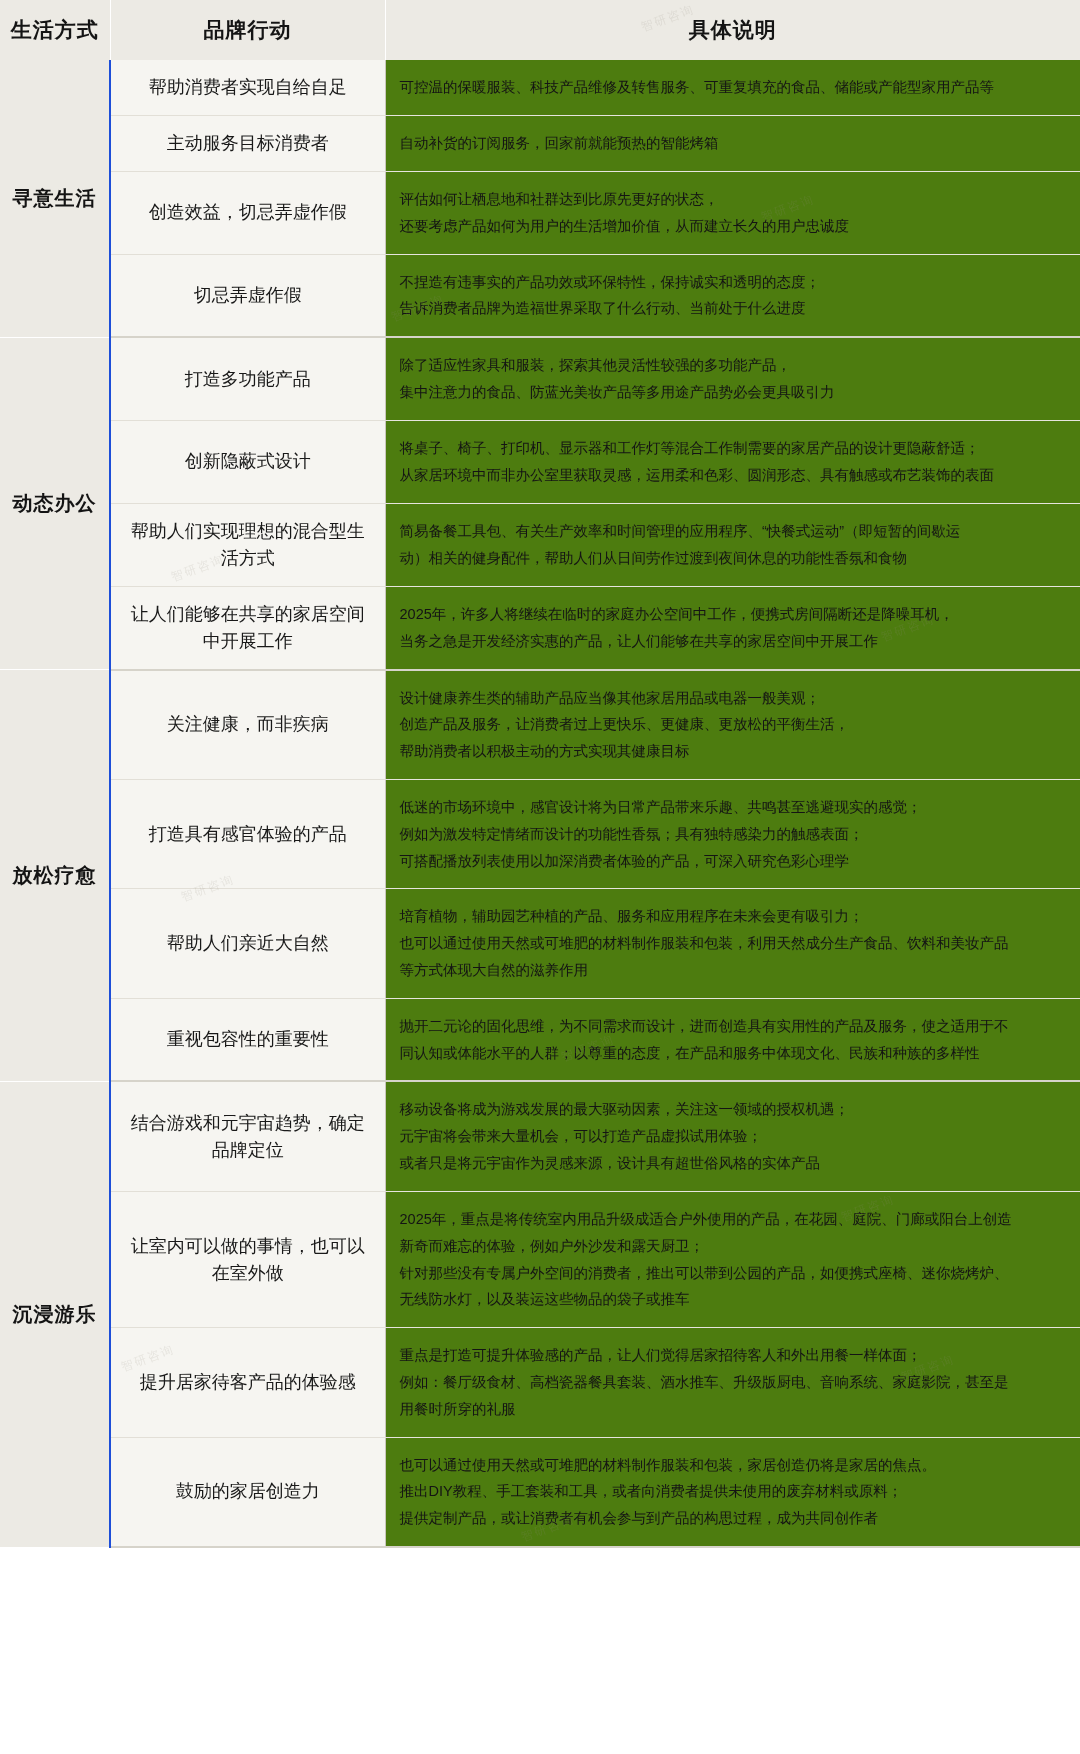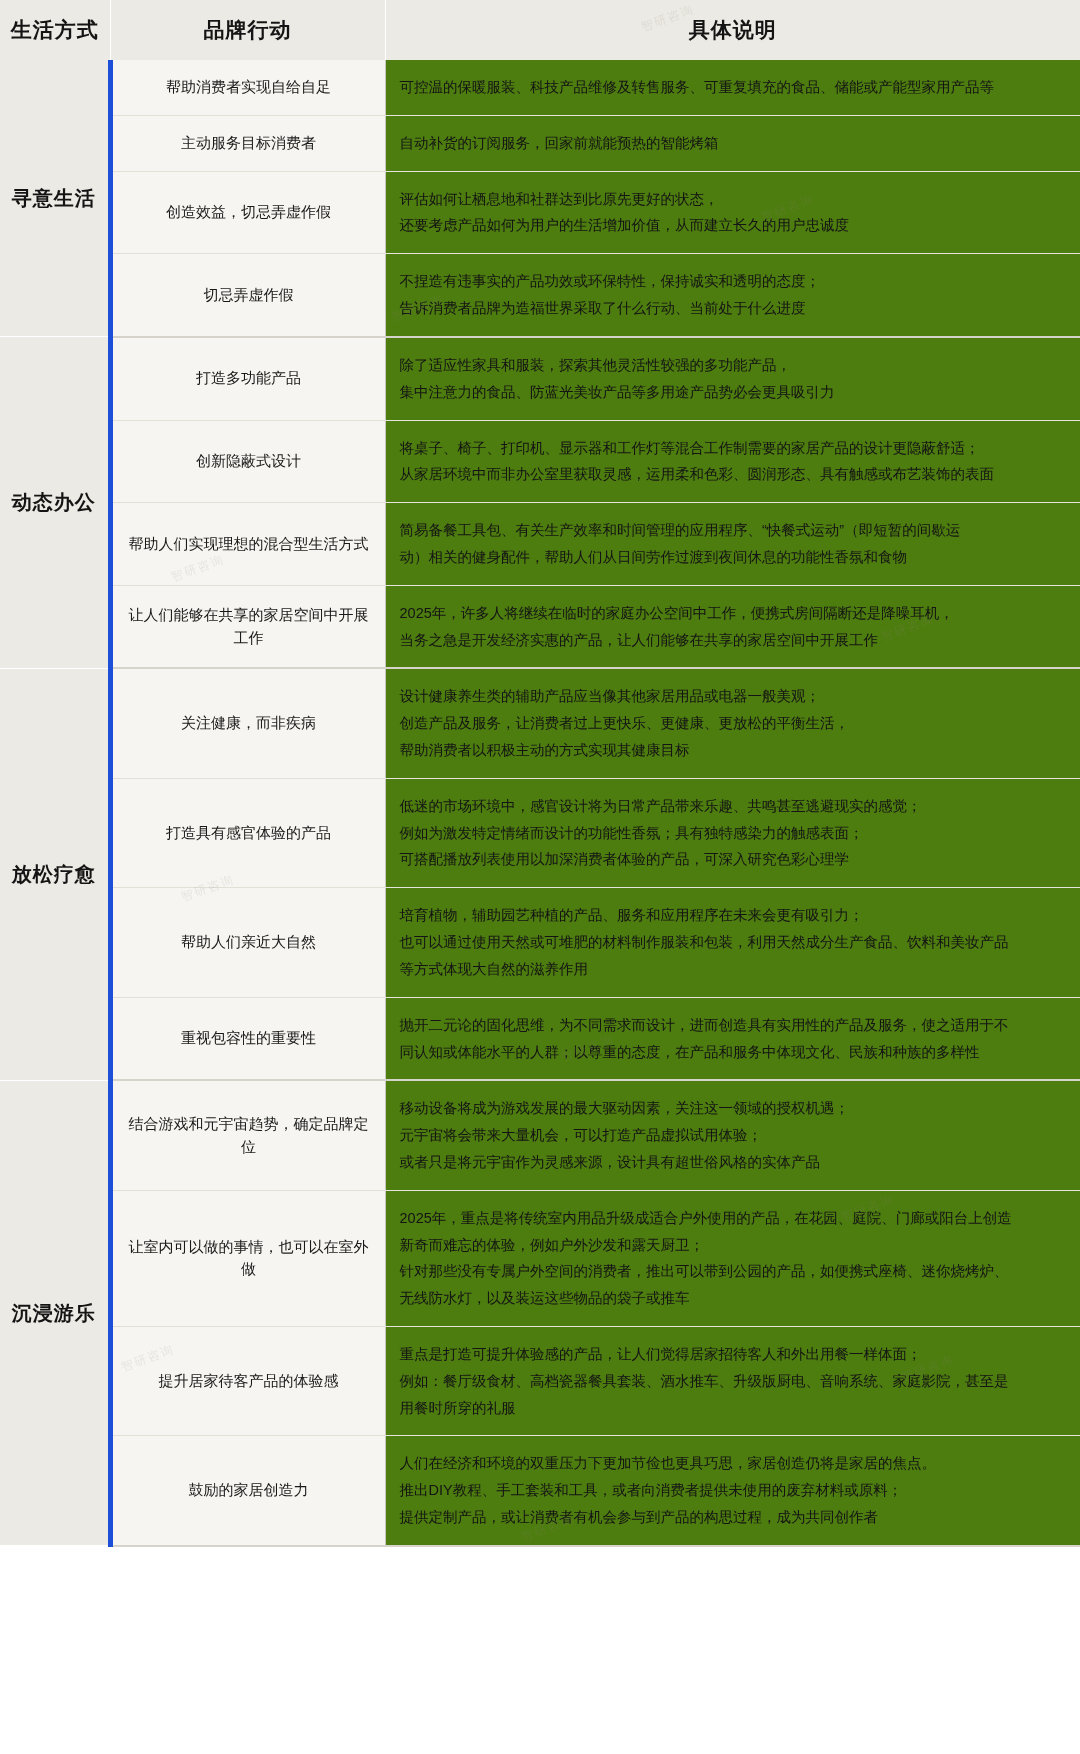--- a/index.html
+++ b/index.html
@@ -40,25 +40,25 @@
 
   td.group {
     background: #eceae4;
     font-size: 20px;
     font-weight: bold;
     color: #141414;
     text-align: center;
     vertical-align: middle;
     letter-spacing: 1px;
     border-bottom: 1px solid #ffffff;
-    border-right: 5px solid #1d4ed8;
+    border-right: 2px solid #1d4ed8;
   }
   td.action {
     background: #f6f5f1;
-    font-size: 15px;
+    font-size: 18px;
     color: #191919;
     text-align: center;
     vertical-align: middle;
     padding: 14px 12px;
     line-height: 1.5;
     border-bottom: 1px solid #e2dfd7;
     border-right: 1px solid #c9c6bd;
   }
   td.desc {
     background: #4d7c0f;
@@ -216,21 +216,21 @@
             <td class="action">提升居家待客产品的体验感</td>
             <td class="desc">
               <span class="desc-line">重点是打造可提升体验感的产品，让人们觉得居家招待客人和外出用餐一样体面；</span>
               <span class="desc-line">例如：餐厅级食材、高档瓷器餐具套装、酒水推车、升级版厨电、音响系统、家庭影院，甚至是</span>
               <span class="desc-line">用餐时所穿的礼服</span>
             </td>
           </tr>
           <tr class="group-end">
             <td class="action">鼓励的家居创造力</td>
             <td class="desc">
-              <span class="desc-line">人们在经济和环境的双重压力下更加节俭也更具巧思，家居创造仍将是家居的焦点。</span>
+              <span class="desc-line">也可以通过使用天然或可堆肥的材料制作服装和包装，家居创造仍将是家居的焦点。</span>
               <span class="desc-line">推出DIY教程、手工套装和工具，或者向消费者提供未使用的废弃材料或原料；</span>
               <span class="desc-line">提供定制产品，或让消费者有机会参与到产品的构思过程，成为共同创作者</span>
             </td>
           </tr>
         </tbody>
   </table>
 </div>
 
 <div class="wm" style="left:640px; top:10px;">智研咨询</div>
 <div class="wm" style="left:760px; top:200px;">智研咨询</div>

